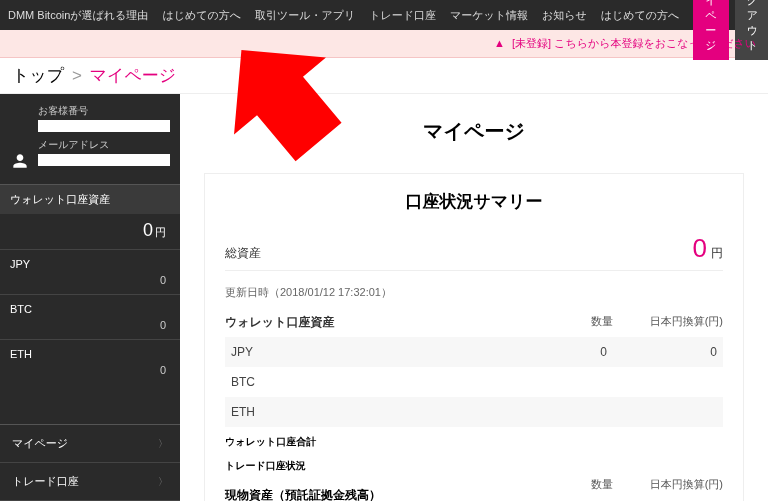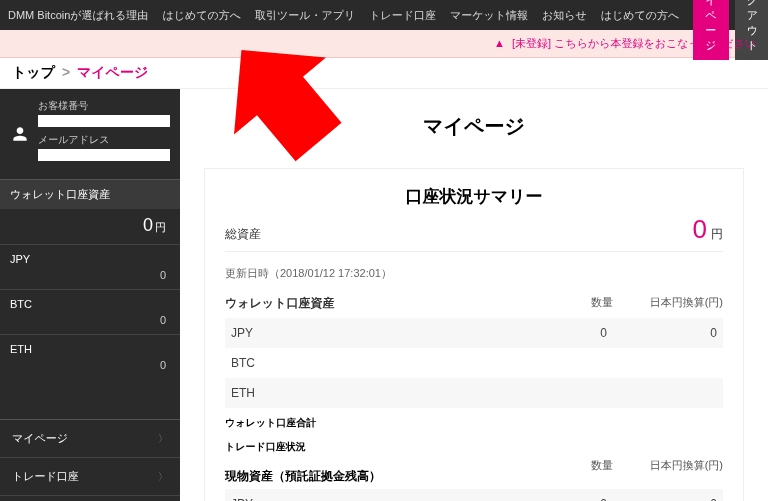--- a/index.html
+++ b/index.html
@@ -4,43 +4,43 @@
 <style>
 * { margin: 0; padding: 0; box-sizing: border-box; }
 body { font-family: "Hiragino Sans", "Meiryo", sans-serif; font-size: 12px; background: #f5f5f5; width: 768px; height: 501px; overflow: hidden; position: relative; }
 .topnav { background: #2a2a2a; color: #ddd; display: flex; align-items: center; height: 30px; padding: 4px 8px; font-size: 11px; }
 .topnav-item { margin-right: 14px; cursor: pointer; white-space: nowrap; }
 .topnav-spacer { flex: 1; }
 .btn-mypage { background: #e4007f; color: #fff; padding: 7px 12px; cursor: pointer; }
 .btn-logout { background: #444; color: #fff; padding: 7px 12px; margin-left: 6px; cursor: pointer; }
 .alert-bar { background: #fde7e5; color: #e4007f; padding: 6px 12px; font-size: 11px; border-bottom: 1px solid #f5c5c5; text-align: right; }
 .alert-icon { color: #e4007f; margin-right: 4px; }
-.breadcrumb { background: #fff; padding: 6px 12px; font-size: 14px; border-bottom: 1px solid #eee; font-weight: bold; }
+.breadcrumb { background: #fff; padding: 6px 12px; font-size: 17px; border-bottom: 1px solid #eee; }
 .breadcrumb .sep { color: #999; margin: 0 3px; }
 .breadcrumb .current { color: #e4007f; }
 .body-wrap { display: flex; height: calc(501px - 30px - 27px - 27px); }
 .sidebar { width: 180px; background: #2a2a2a; color: #fff; overflow-y: auto; font-size: 11px; }
-.user-block { padding: 10px 10px 12px 10px; display: flex; align-items: center; }
+.user-block { padding: 10px 10px 12px 10px; display: flex; align-items: flex-end; }
 .avatar { width: 20px; height: 22px; margin-right: 8px; margin-top: 2px; }
 .avatar svg { width: 100%; height: 100%; fill: #fff; }
 .user-info { flex: 1; }
 .user-label { color: #ccc; font-size: 10px; margin-bottom: 2px; }
 .user-value { background: #fff; height: 12px; width: 100%; margin-bottom: 6px; }
 .side-heading { background: #3a3a3a; padding: 7px 10px; font-size: 11px; border-top: 1px solid #555; }
 .side-balance { text-align: right; padding: 6px 14px 8px; font-size: 18px; font-weight: 300; }
 .side-balance .unit { font-size: 11px; margin-left: 2px; }
 .side-row { display: flex; justify-content: space-between; align-items: center; padding: 8px 14px 4px 10px; border-top: 1px solid #444; }
 .side-row-val { text-align: right; padding: 0 14px 8px; font-size: 11px; color: #ccc; }
 .side-nav { border-top: 1px solid #555; }
 .side-nav-item { display: flex; justify-content: space-between; align-items: center; padding: 11px 12px; border-bottom: 1px solid #444; cursor: pointer; }
 .chev { color: #888; font-size: 10px; }
 .main { flex: 1; background: #fff; overflow-y: auto; padding: 16px 24px; }
 .page-title { text-align: center; font-size: 20px; font-weight: bold; margin: 8px 0 28px; }
 .card { border: 1px solid #eee; padding: 16px 20px 20px; }
-.card-title { text-align: center; font-size: 17px; font-weight: bold; }
+.card-title { text-align: center; font-size: 17px; font-weight: bold; margin-bottom: 14px; }
 .summary-row { display: flex; justify-content: space-between; align-items: baseline; border-bottom: 1px solid #eee; padding: 6px 0; }
 .summary-label { font-size: 12px; color: #333; text-align: center; }
 .summary-val { color: #e4007f; font-size: 26px; font-weight: 300; }
 .summary-val .unit { font-size: 12px; color: #333; margin-left: 4px; }
 .update-time { font-size: 11px; color: #666; margin: 14px 0 8px; }
 .asset-header { display: flex; font-size: 11px; color: #555; padding: 6px 0; }
 .asset-header .c1 { flex: 1; font-weight: bold; font-size: 12px; color: #333; }
 .asset-header .c2 { width: 70px; text-align: right; }
 .asset-header .c3 { width: 110px; text-align: right; }
 .asset-row { display: flex; padding: 8px 6px; font-size: 12px; color: #444; }

